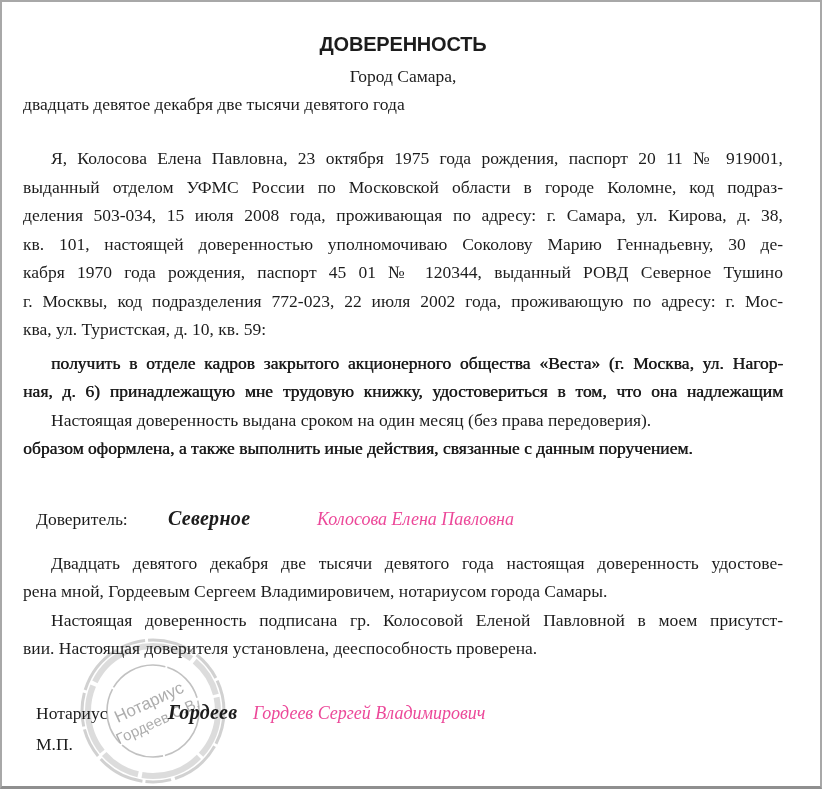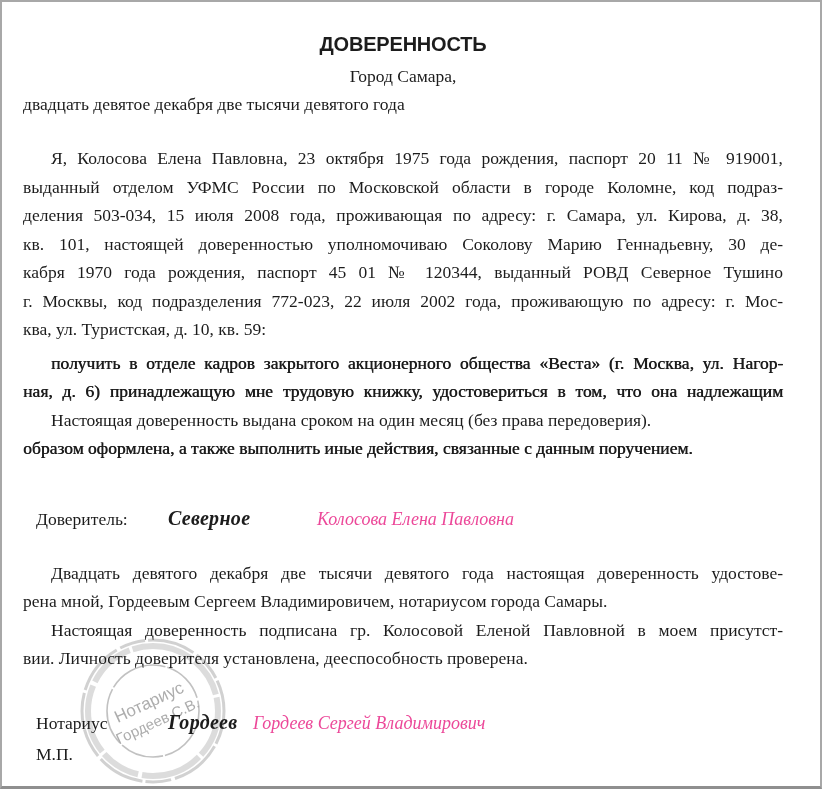--- a/index.html
+++ b/index.html
@@ -38,21 +38,21 @@
     text-align: left;
     font-size: 17.5px;
     line-height: 28px;
   }
   .doc-body {
     margin-top: 26px;
     font-size: 17.5px;
     line-height: 28.5px;
   }
   .attestation {
-    margin-top: 26px;
+    margin-top: 16px;
     font-size: 17.5px;
     line-height: 28.5px;
   }
   .line { }
   .line.just { text-align: justify; text-align-last: justify; }
   .line.indent { text-indent: 28px; }
   .line.emph { text-shadow: 0.5px 0 0 currentColor; }
   .line.gap { margin-top: 5px; }
   .sig-row {
     position: relative;
@@ -127,21 +127,21 @@
     <div class="sig-row principal">
       <span class="sig-label">Доверитель:</span>
       <span class="sig-script">Северное</span>
       <span class="sig-name">Колосова Елена Павловна</span>
     </div>
 
     <div class="attestation">
         <div class="line indent just">Двадцать девятого декабря две тысячи девятого года настоящая доверенность удостове-</div>
         <div class="line">рена мной, Гордеевым Сергеем Владимировичем, нотариусом города Самары.</div>
         <div class="line indent just">Настоящая доверенность подписана гр. Колосовой Еленой Павловной в моем присутст-</div>
-        <div class="line">вии. Личность доверителя установлена, дееспособность проверена.</div>
+        <div class="line">вии. Настоящая доверителя установлена, дееспособность проверена.</div>
       </div>
 
     <div class="sig-row notary">
       <span class="sig-label">Нотариус</span>
       <span class="sig-script">Гордеев</span>
       <span class="sig-name">Гордеев Сергей Владимирович</span>
     </div>
 
     <div class="sig-row seal">
       <span class="sig-label">М.П.</span>

